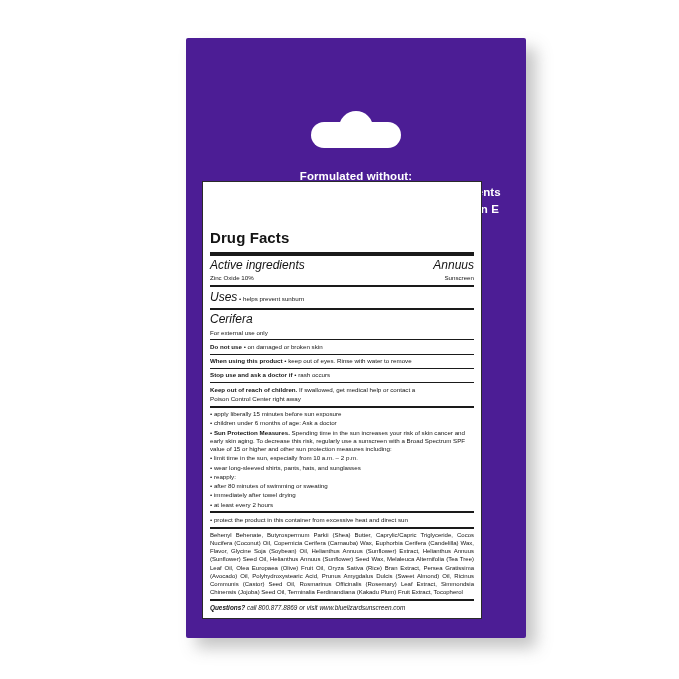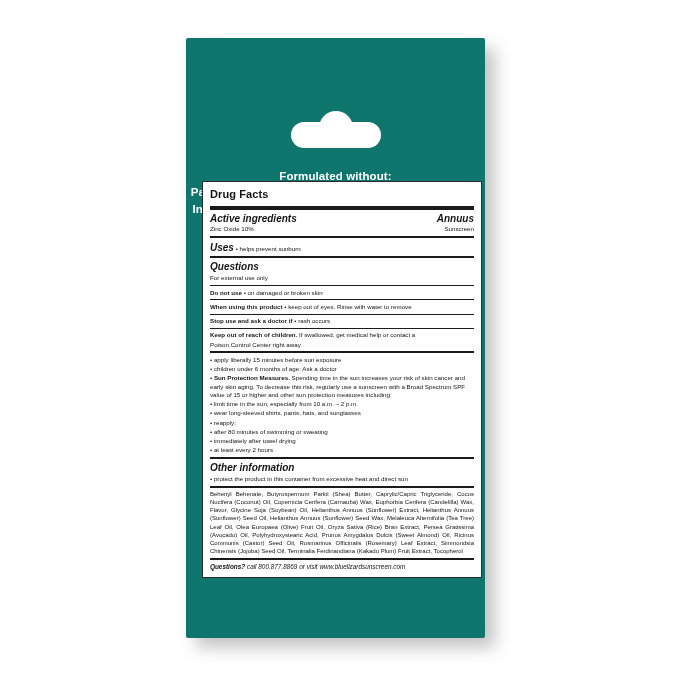--- a/index.html
+++ b/index.html
@@ -16,23 +16,23 @@
   #stage {
     position: relative;
     width: 679px;
     height: 679px;
   }
   
   #package {
     position: absolute;
     left: 186px;
     top: 38px;
-    width: 299px;
+    width: 340px;
     height: 600px;
-    background: #0f766e;
+    background: #4c1d95;
     border-radius: 2px;
     box-shadow: 10px 10px 16px rgba(90, 90, 90, 0.35);
   }
   
   #hang-hole {
     position: absolute;
     left: 50%;
     top: 84px;
     transform: translateX(-50%);
     width: 90px;
@@ -74,41 +74,42 @@
     width: 280px;
     background: #ffffff;
     border: 1px solid #2a2a2a;
     box-sizing: border-box;
     padding: 5px 7px 6px 7px;
     color: #141414;
     font-size: 6.2px;
     line-height: 1.33;
   }
   #drug-facts .title {
-    font-size: 11px;
+    font-size: 15px;
     font-weight: bold;
     letter-spacing: .1px;
     padding-bottom: 2px;
+    margin-top: 41px;
   }
   .rule-thick {
     border-top: 4px solid #1a1a1a;
     margin: 2px 0 2px 0;
   }
   .rule-med {
     border-top: 2.5px solid #1a1a1a;
     margin: 2px 0 2px 0;
   }
   .rule-thin {
     border-top: 1px solid #1a1a1a;
     margin: 2px 0 2px 0;
   }
   .sec-head {
-    font-weight: bold;
+    font-weight: normal;
     font-style: italic;
-    font-size: 10px;
+    font-size: 12px;
   }
   .row {
     display: flex;
     justify-content: space-between;
     align-items: flex-start;
   }
   .b { font-weight: bold; }
   .small { font-size: 6.2px; }
   .right { text-align: right; }
   .pad-l2 { padding-left: 11px; }
@@ -154,21 +155,21 @@
         <div class="right">Sunscreen</div>
       </div>
       <div class="rule-med"></div>
 
       <div class="line">
         <span class="sec-head">Uses</span>
         <span class="small">• helps prevent sunburn</span>
       </div>
       <div class="rule-med"></div>
 
-      <div class="sec-head">Questions</div>
+      <div class="sec-head">Cerifera</div>
       <div class="line">For external use only</div>
       <div class="rule-thin"></div>
 
       <div class="line">
         <span class="b">Do not use</span>
         <span>• on damaged or broken skin</span>
       </div>
       <div class="rule-thin"></div>
 
       <div class="line">
@@ -197,21 +198,20 @@
         <span>Spending time in the sun increases your risk of skin cancer and  early skin aging. To decrease this risk, regularly use a sunscreen with a Broad Spectrum SPF value of 15 or higher and other sun protection measures including:</span>
       </div>
       <div class="line pad-l2">• limit time in the sun, especially from 10 a.m. – 2 p.m.</div>
       <div class="line pad-l2">• wear long-sleeved shirts, pants, hats, and sunglasses</div>
       <div class="line">• reapply:</div>
       <div class="line pad-l2">• after 80 minutes of swimming or sweating</div>
       <div class="line pad-l2">• immediately after towel drying</div>
       <div class="line pad-l2">• at least every 2 hours</div>
       <div class="rule-med"></div>
 
-      <div class="sec-head">Other information</div>
       <div class="line">• protect the product in this container from excessive heat and direct sun</div>
       <div class="rule-med"></div>
 
       <div class="ingredients-body">Behenyl Behenate, Butyrospermum Parkii (Shea) Butter, Caprylic/Capric Triglyceride, Cocos Nucifera (Coconut) Oil, Copernicia Cerifera (Carnauba) Wax, Euphorbia Cerifera (Candelilla) Wax, Flavor, Glycine Soja (Soybean) Oil, Helianthus Annuus (Sunflower) Extract, Helianthus Annuus (Sunflower) Seed Oil, Helianthus Annuus (Sunflower) Seed Wax, Melaleuca Alternifolia (Tea Tree) Leaf Oil, Olea Europaea (Olive) Fruit Oil, Oryza Sativa (Rice) Bran Extract, Persea Gratissima (Avocado) Oil, Polyhydroxystearic Acid, Prunus Amygdalus Dulcis (Sweet Almond) Oil, Ricinus Communis (Castor) Seed Oil, Rosmarinus Officinalis (Rosemary) Leaf Extract, Simmondsia Chinensis (Jojoba) Seed Oil, Terminalia Ferdinandiana (Kakadu Plum) Fruit Extract, Tocopherol</div>
       <div class="rule-med"></div>
 
       <div id="questions">
         <span class="q">Questions?</span>
         <span>call 800.877.8869 or visit www.bluelizardsunscreen.com</span>
       </div>

